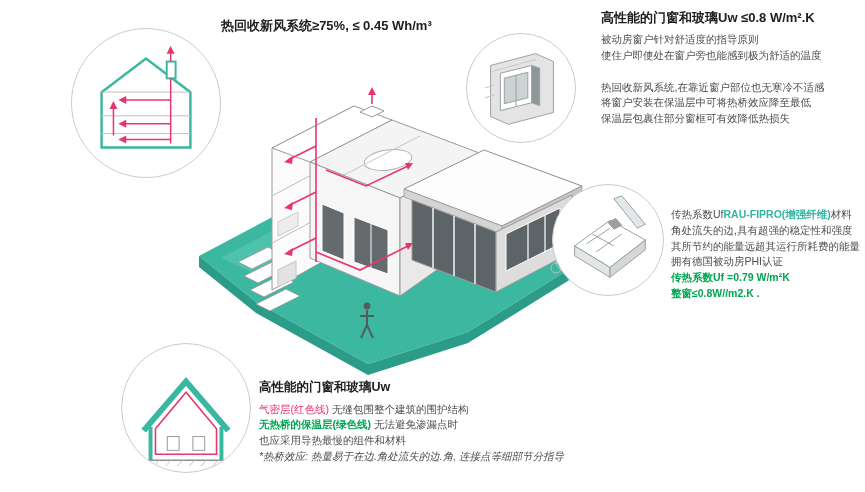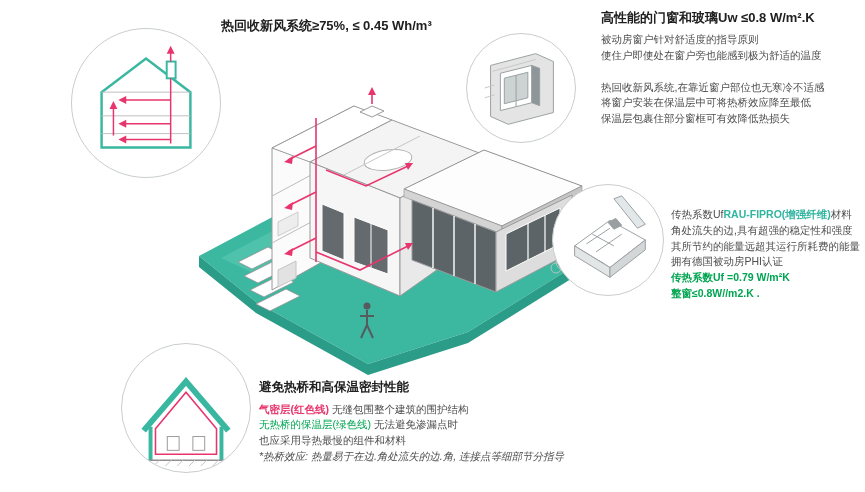--- a/index.html
+++ b/index.html
@@ -210,24 +210,24 @@
       <span class="nw"><span>传热系数Uf</span><span class="teal">RAU-FIPRO(增强纤维)</span><span>材料</span></span><br>
       <span class="nw">角处流失的边,具有超强的稳定性和强度</span><br>
       <span class="nw">其所节约的能量远超其运行所耗费的能量</span><br>
       <span class="nw">拥有德国被动房PHI认证</span><br>
       <span class="nw green">传热系数Uf =0.79 W/m²K</span><br>
       <span class="nw green">整窗≤0.8W//m2.K .</span>
     </p>
   </div>
 
   <div class="tb" style="left:243px;top:380px;width:320px">
-    <h3 class="nw" style="font-size:12.5px">避免热桥和高保温密封性能</h3>
+    <h3 class="nw" style="font-size:12.5px">高性能的门窗和玻璃Uw</h3>
     <p class="mb">
-      <span class="nw"><span class="red" style="font-weight:bold">气密层(红色线)</span><span> 无缝包围整个建筑的围护结构</span></span><br>
+      <span class="nw"><span class="red" style="font-weight:normal">气密层(红色线)</span><span> 无缝包围整个建筑的围护结构</span></span><br>
     </p>
     <p class="mb">
-      <span class="nw"><span class="green" style="font-weight:normal">无热桥的保温层(绿色线)</span><span> 无法避免渗漏点时</span></span><br>
+      <span class="nw"><span class="green" style="font-weight:bold">无热桥的保温层(绿色线)</span><span> 无法避免渗漏点时</span></span><br>
       <span class="nw">也应采用导热最慢的组件和材料</span>
     </p>
     <p class="footnote nw">*热桥效应: 热量易于在边.角处流失的边.角, 连接点等细部节分指导</p>
   </div>
 
 </div>
 
 </body></html>

